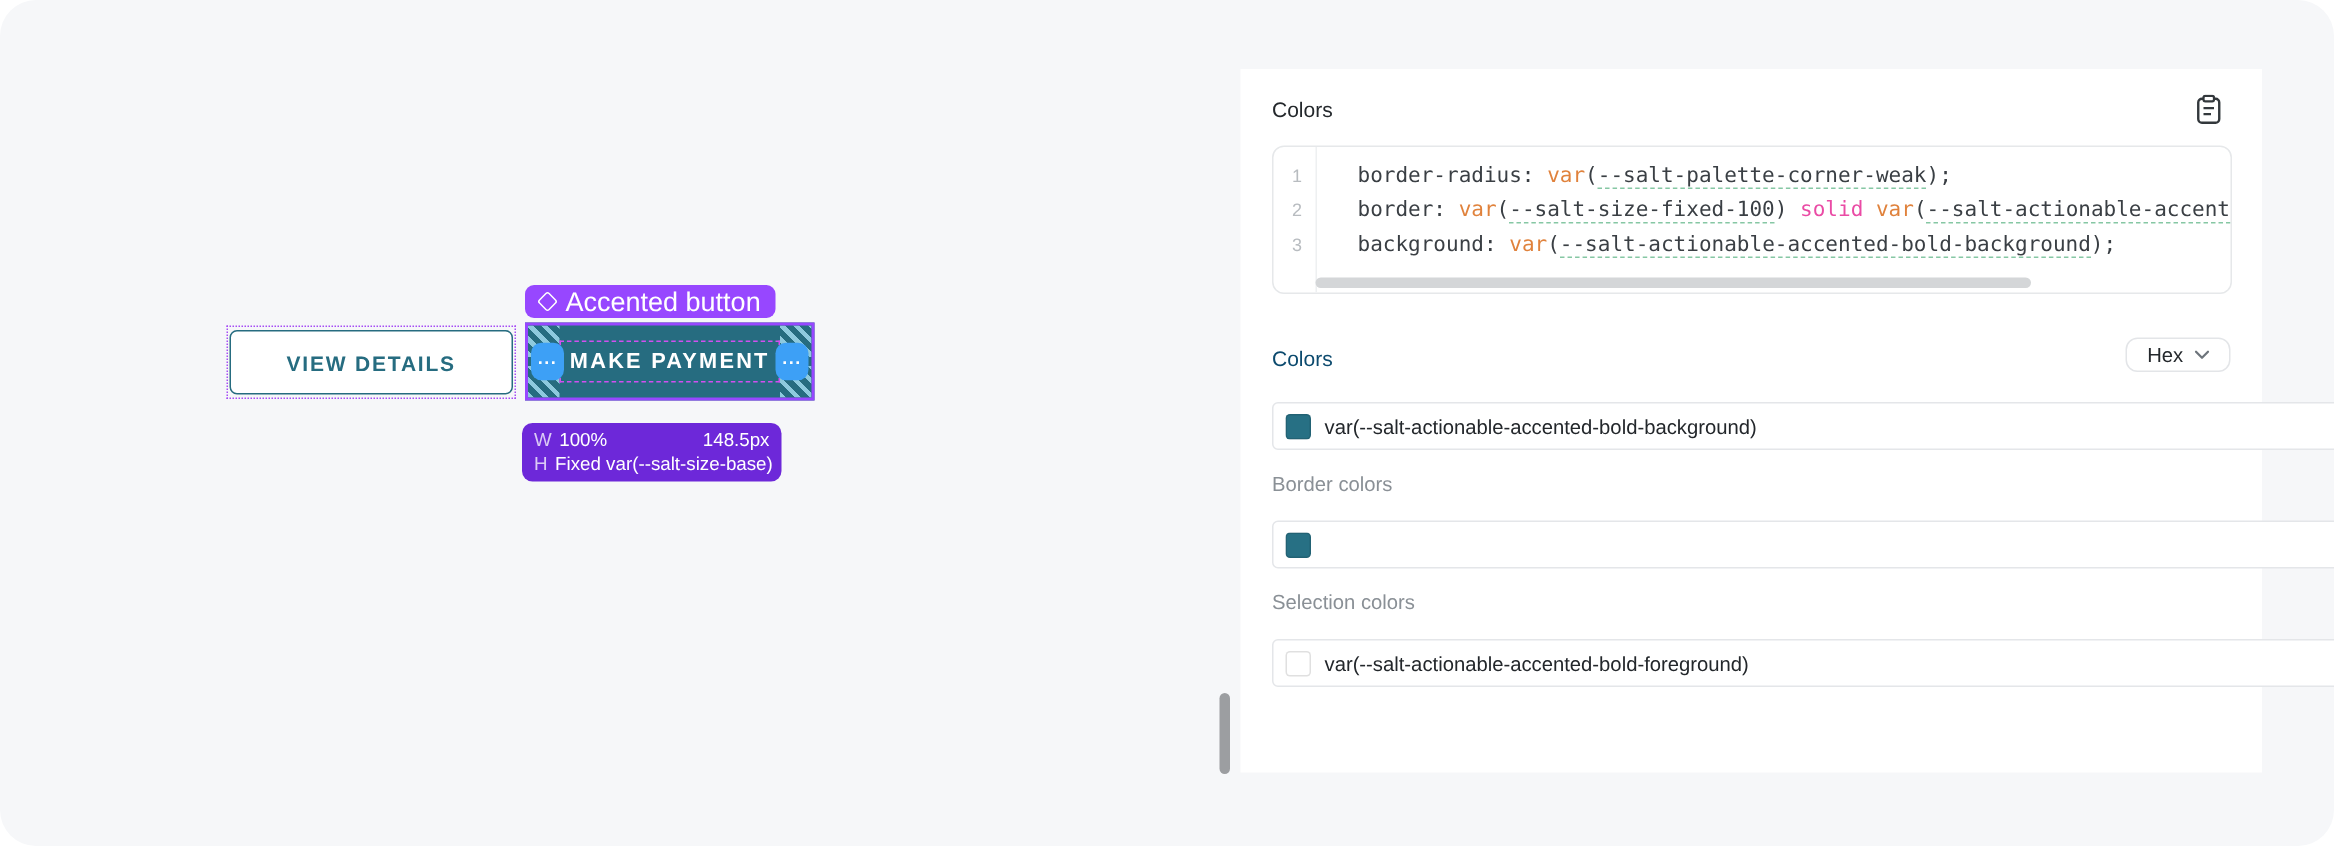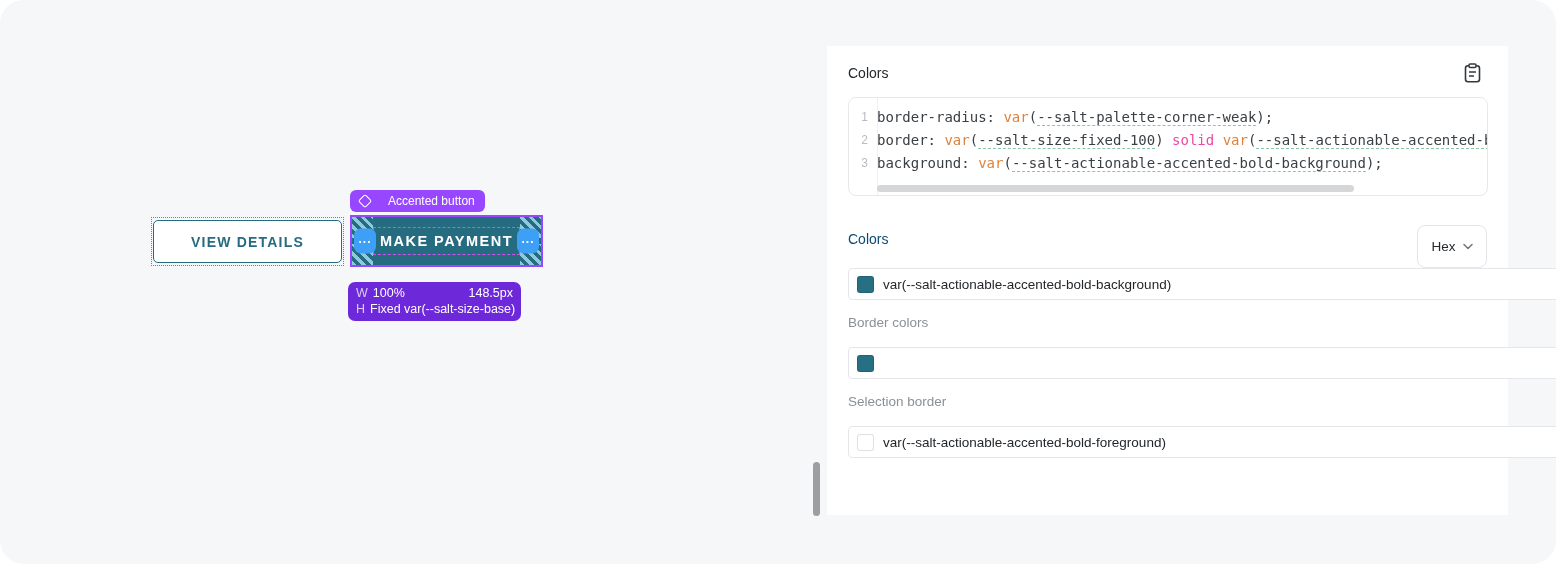--- a/index.html
+++ b/index.html
@@ -22,49 +22,49 @@
   .hatch.bl { left: 0; bottom: 0; } .hatch.br { right: 0; bottom: 0; }
   .mp-padbox { position: absolute; left: 21px; right: 21px; top: 10px; bottom: 10px; border: 1px dashed #d24ff0; }
   .mp-label { position: absolute; inset: 0; display: flex; align-items: center; justify-content: center;
     color: #ffffff; font-weight: bold; font-size: 14.5px; letter-spacing: 1.5px; cursor: pointer; }
   .drag-handle { position: absolute; top: 50%; transform: translateY(-50%); width: 22px; height: 25px; background: #3da0f6;
     border-radius: 7px; display: flex; align-items: center; justify-content: center; color: #ffffff; font-weight: bold;
     font-size: 12px; letter-spacing: 1px; line-height: 0; padding-bottom: 6px; cursor: ew-resize; z-index: 3; }
   .drag-handle.left { left: 2px; } .drag-handle.right { right: 2px; }
 
   .comp-badge { position: absolute; left: 350px; top: 190px; height: 22px; background: #9747ff; border-radius: 6px;
-    display: inline-flex; align-items: center; gap: 18px; padding: 0 10px; color: #ffffff; font-size: 12px; }
+    display: inline-flex; align-items: center; gap: 7px; padding: 0 10px; color: #ffffff; font-size: 18px; }
   .diamond { width: 10px; height: 10px; border: 1.6px solid #ffffff; border-radius: 2px; transform: rotate(45deg); }
 
   .measure-tip { position: absolute; left: 348px; top: 282px; width: 173px; background: #6d28d9; border-radius: 7px;
     padding: 3px 8px 4px 8px; color: #ffffff; font-size: 12.5px; line-height: 16px; }
   .measure-row { display: flex; justify-content: space-between; gap: 8px; white-space: nowrap; }
   .measure-key { opacity: 0.75; margin-right: 5px; }
 
   
   .panel { position: absolute; left: 827px; top: 46px; width: 681px; height: 469px; background: #ffffff; }
   .panel-vscrollbar { position: absolute; left: 813px; top: 462px; width: 7px; height: 54px; background: #9c9ea1; border-radius: 4px; cursor: grab; }
 
   .style-title { position: absolute; left: 21px; top: 19px; font-size: 14px; color: #24282c; }
   .copy-btn { position: absolute; left: 635px; top: 16px; width: 20px; height: 22px; cursor: pointer; display: flex; align-items: center; justify-content: center; }
 
   .code-block { position: absolute; left: 21px; top: 51px; width: 640px; height: 99px; background: #ffffff;
     border: 1px solid #e6e8ea; border-radius: 8px; overflow: hidden; }
   .code-gutter-line { position: absolute; left: 28px; top: 0; bottom: 0; width: 1px; background: #eef0f1; }
   .code-lines { position: absolute; inset: 8px 0 0 0; font-family: "DejaVu Sans Mono", "Liberation Mono", monospace; font-size: 14px; line-height: 23px; }
   .code-line { display: flex; white-space: pre; }
   .code-num { width: 28px; flex: 0 0 28px; text-align: right; padding-right: 9px; color: #b8bcc0; font-size: 12px; font-family: "Liberation Sans", sans-serif; line-height: 23px; }
-  .code-text { color: #3a3f44; }
+  .code-text { color: #3a3f44; padding-left: 28px; }
   .tok-keyword { color: #e0823c; }
   .tok-value { color: #ea4ba5; }
   .tok-variable { border-bottom: 1px dashed #86c7a4; }
   .code-hscrollbar { position: absolute; left: 28px; bottom: 3px; width: 477px; height: 7px; background: #d4d6d8; border-radius: 4px; cursor: grab; }
 
   .colors-title { position: absolute; left: 21px; top: 185px; font-size: 14px; color: #0c4a6e; }
-  .hex-select { position: absolute; left: 590px; top: 179px; width: 70px; height: 43px; background: #ffffff;
+  .hex-select { position: absolute; left: 590px; top: 179px; width: 70px; height: 23px; background: #ffffff;
     border: 1px solid #e3e5e8; border-radius: 8px; display: flex; align-items: center; justify-content: center; gap: 7px;
     font-size: 13.5px; color: #24282c; cursor: pointer; }
 
   .color-groups { position: absolute; left: 21px; top: 222px; width: 600px; }
   .color-group-label { font-size: 13.5px; color: #8a9096; margin-top: 15px; margin-bottom: 16px; height: 16px; }
   .color-row { width: 720px; height: 32px; border: 1px solid #e4e6e9; border-radius: 4px; background: #ffffff;
     display: flex; align-items: center; gap: 9px; padding-left: 8px; margin-bottom: 10px; cursor: pointer; }
   .swatch { width: 17px; height: 17px; border-radius: 3px; border: 1px solid rgba(0,0,0,0.12); flex: 0 0 17px; }
   .color-value { font-size: 13.5px; color: #23272b; white-space: nowrap; }
 </style>
@@ -145,20 +145,20 @@
 
     <div class="color-groups" id="color-groups">
         <div class="color-row">
           <span class="swatch" style="background: rgb(39, 112, 132);"></span>
           <span class="color-value">var(--salt-actionable-accented-bold-background)</span>
         </div>
         <div class="color-group-label">Border colors</div>
         <div class="color-row">
           <span class="swatch" style="background: rgb(39, 112, 132);"></span>
         </div>
-        <div class="color-group-label">Selection border</div>
+        <div class="color-group-label">Selection colors</div>
         <div class="color-row">
           <span class="swatch" style="background: rgb(255, 255, 255);"></span>
           <span class="color-value">var(--salt-actionable-accented-bold-foreground)</span>
         </div>
       </div>
   </div>
 </div>
 
 </body></html>

